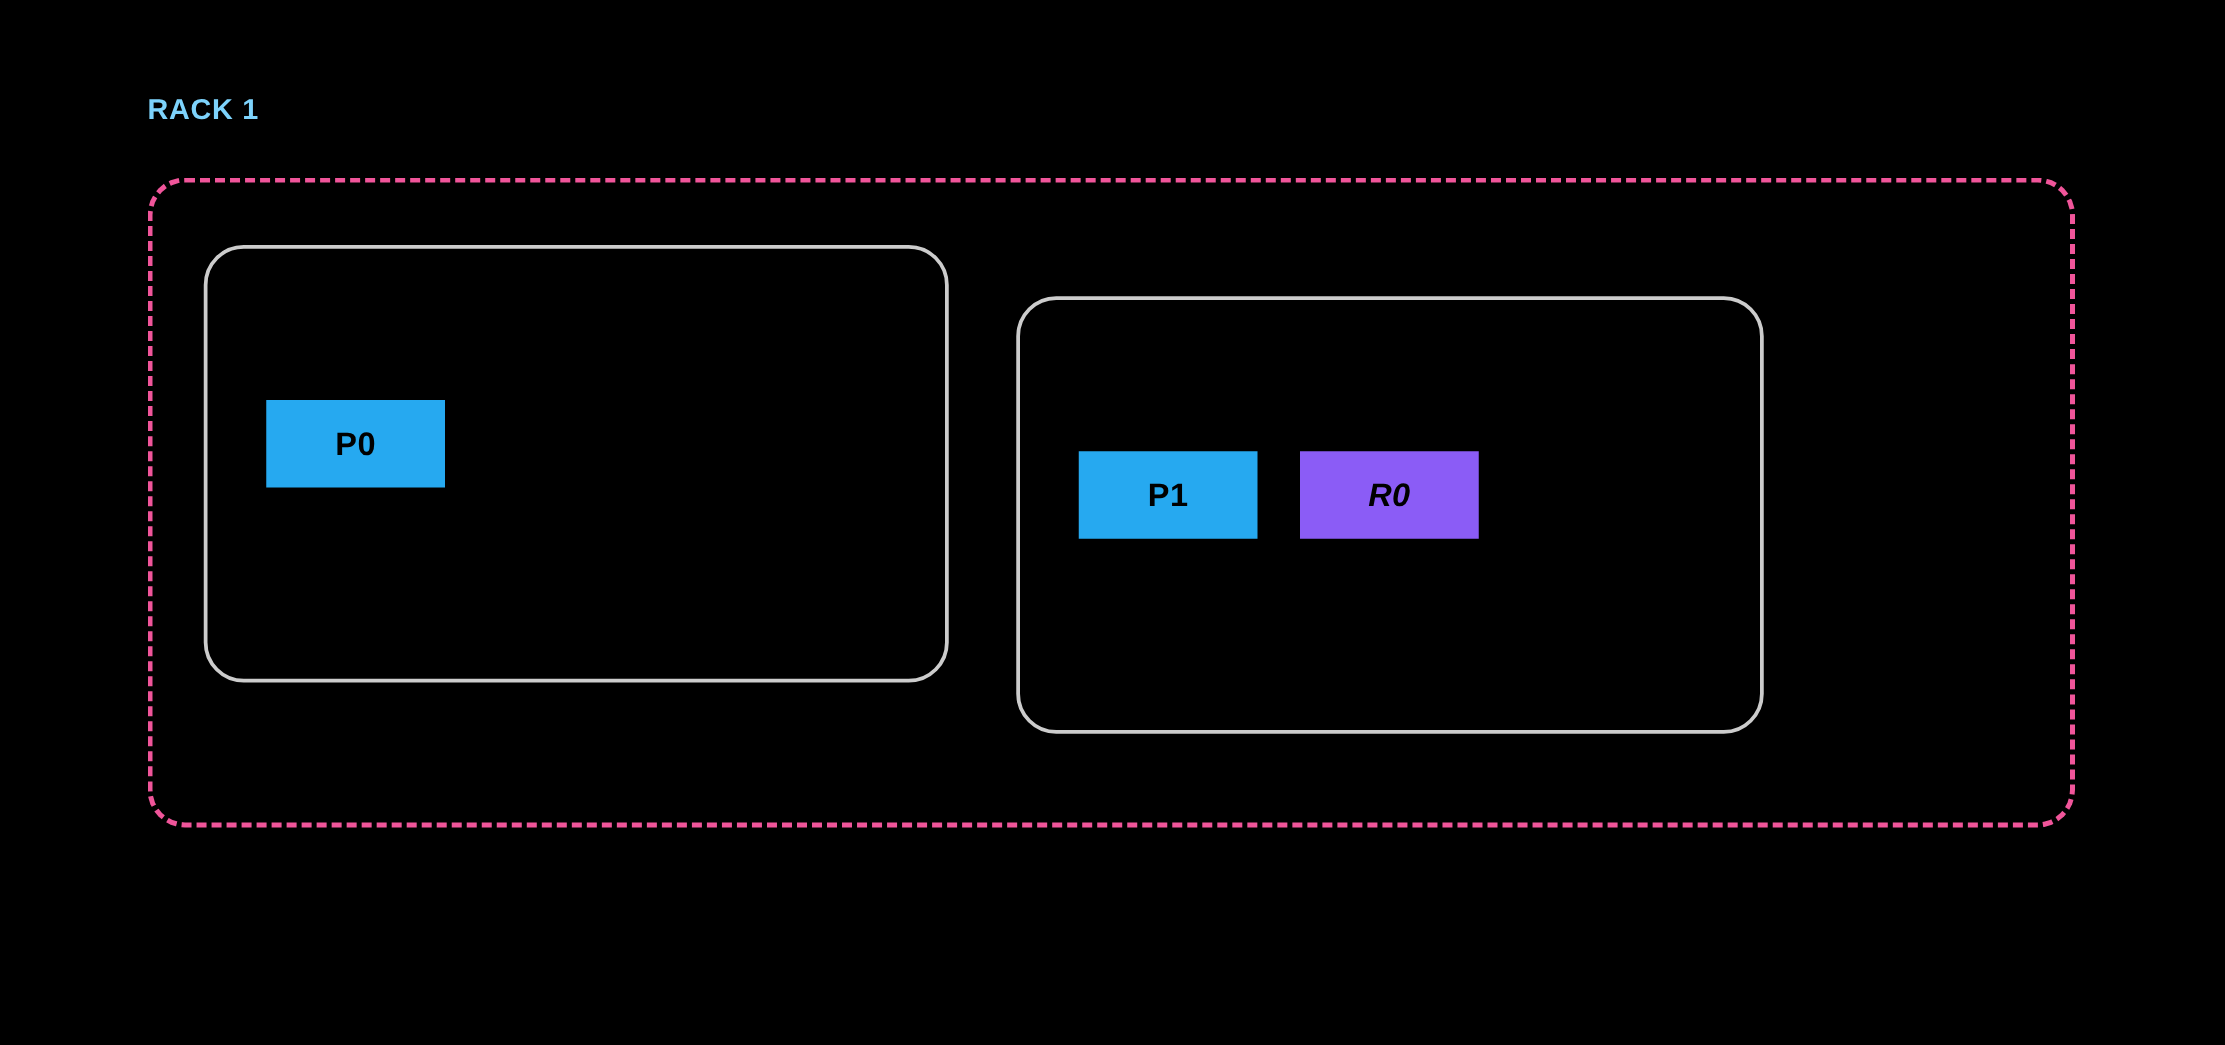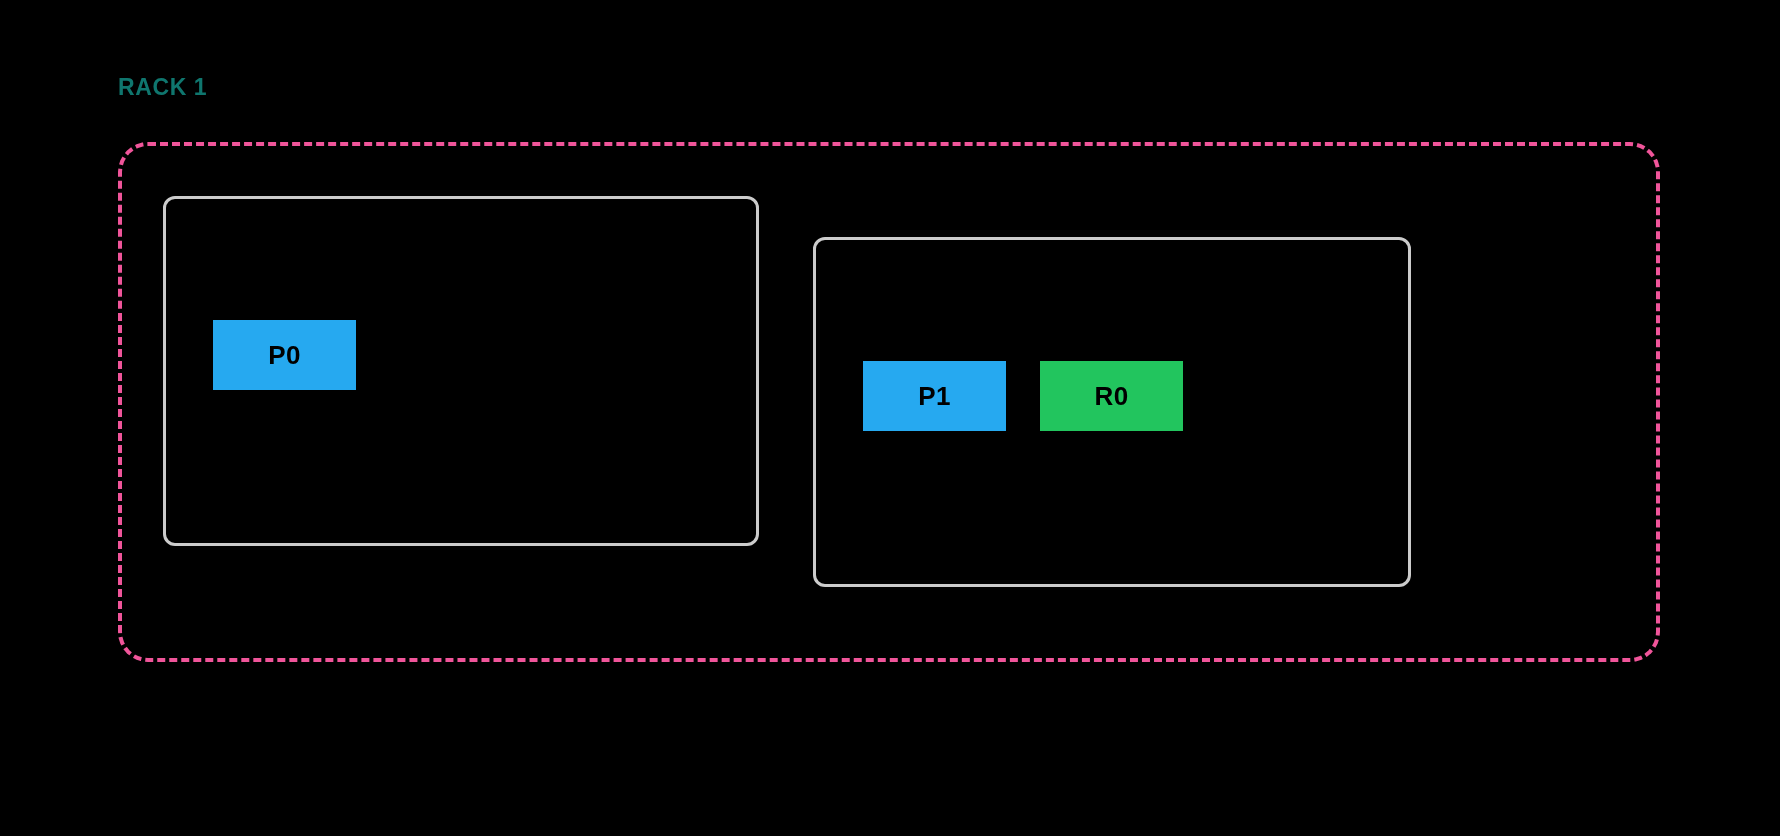--- a/index.html
+++ b/index.html
@@ -23,21 +23,21 @@
   }
 
   
   .rack-label {
     position: absolute;
     left: 118px;
     top: 76px;
     font-size: 23px;
     font-weight: 700;
     letter-spacing: 0.6px;
-    color: #0f766e;
+    color: #7dd3fc;
     line-height: 1;
     white-space: nowrap;
   }
 
   
   .rack-boundary {
     position: absolute;
     left: 118px;
     top: 142px;
     width: 1542px;
@@ -46,21 +46,21 @@
     border: 4px dashed #f0559a;
     border-radius: 30px;
     background: transparent;
   }
 
   
   .node-panel {
     position: absolute;
     box-sizing: border-box;
     border: 3px solid #cccccc;
-    border-radius: 12px;
+    border-radius: 32px;
     background: transparent;
   }
   .node-panel-left {
     left: 163px;
     top: 196px;
     width: 596px;
     height: 350px;
   }
   .node-panel-right {
     left: 813px;
@@ -93,21 +93,21 @@
     align-items: center;
     justify-content: center;
     font-size: 26px;
     font-weight: 700;
     color: #000000;
     letter-spacing: 0.3px;
     line-height: 1;
     user-select: none;
   }
   .unit-primary  { background: #26a9f0; }
-  .unit-replica  { background: #22c55e; }
+  .unit-replica  { background: #8b5cf6; font-style: italic; }
 </style>
 </head>
 <body>
 
 <div id="canvas">
 
   <div class="rack-label">RACK 1</div>
 
   <div class="rack-boundary"></div>
 

